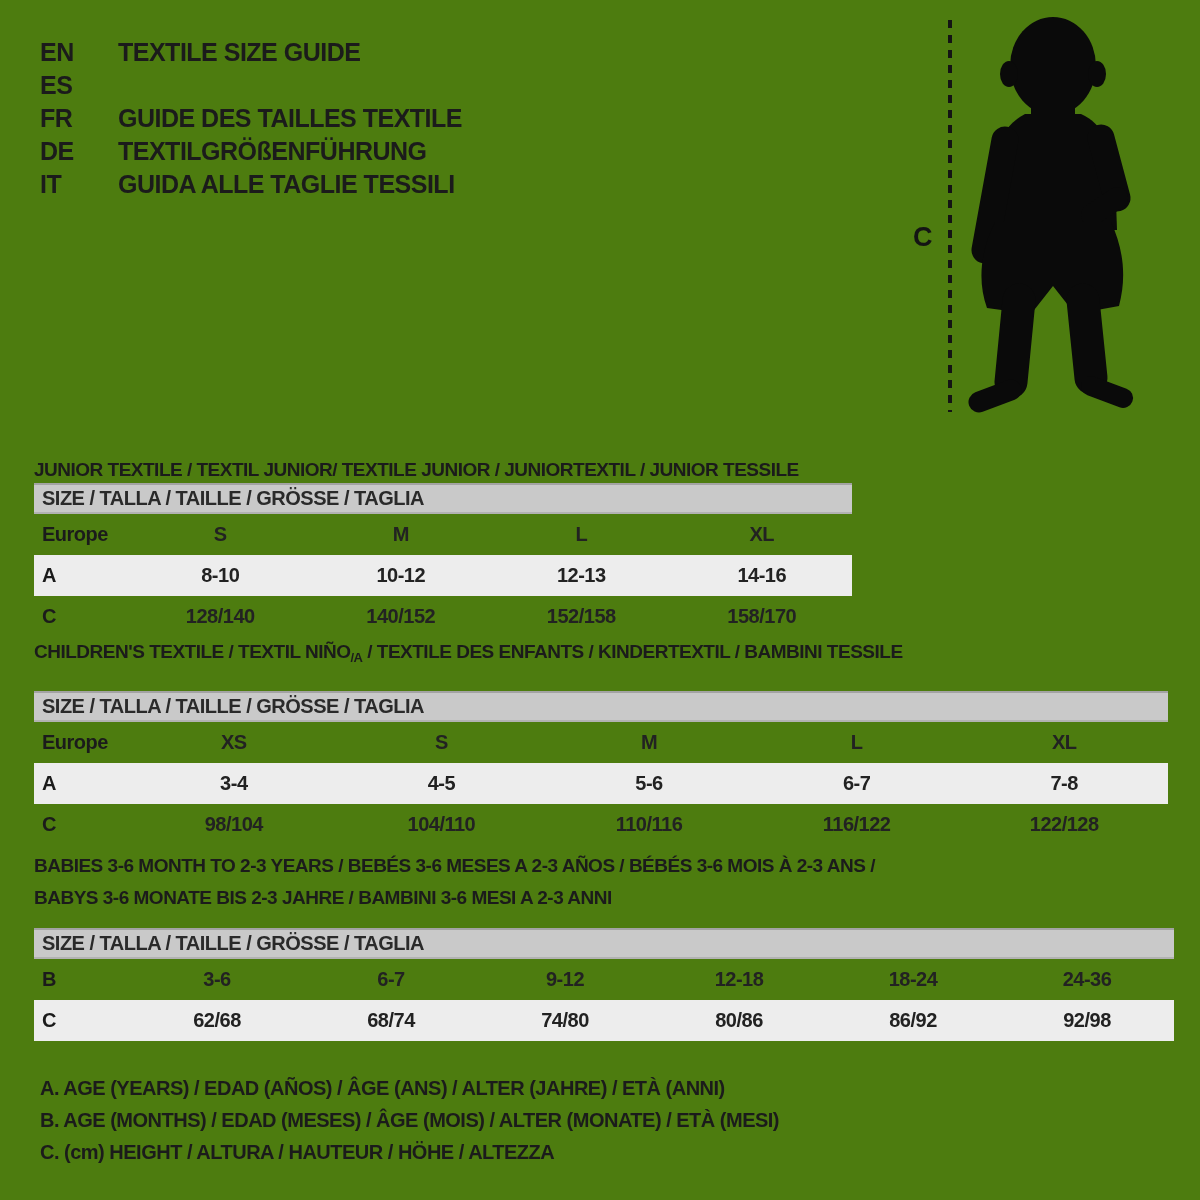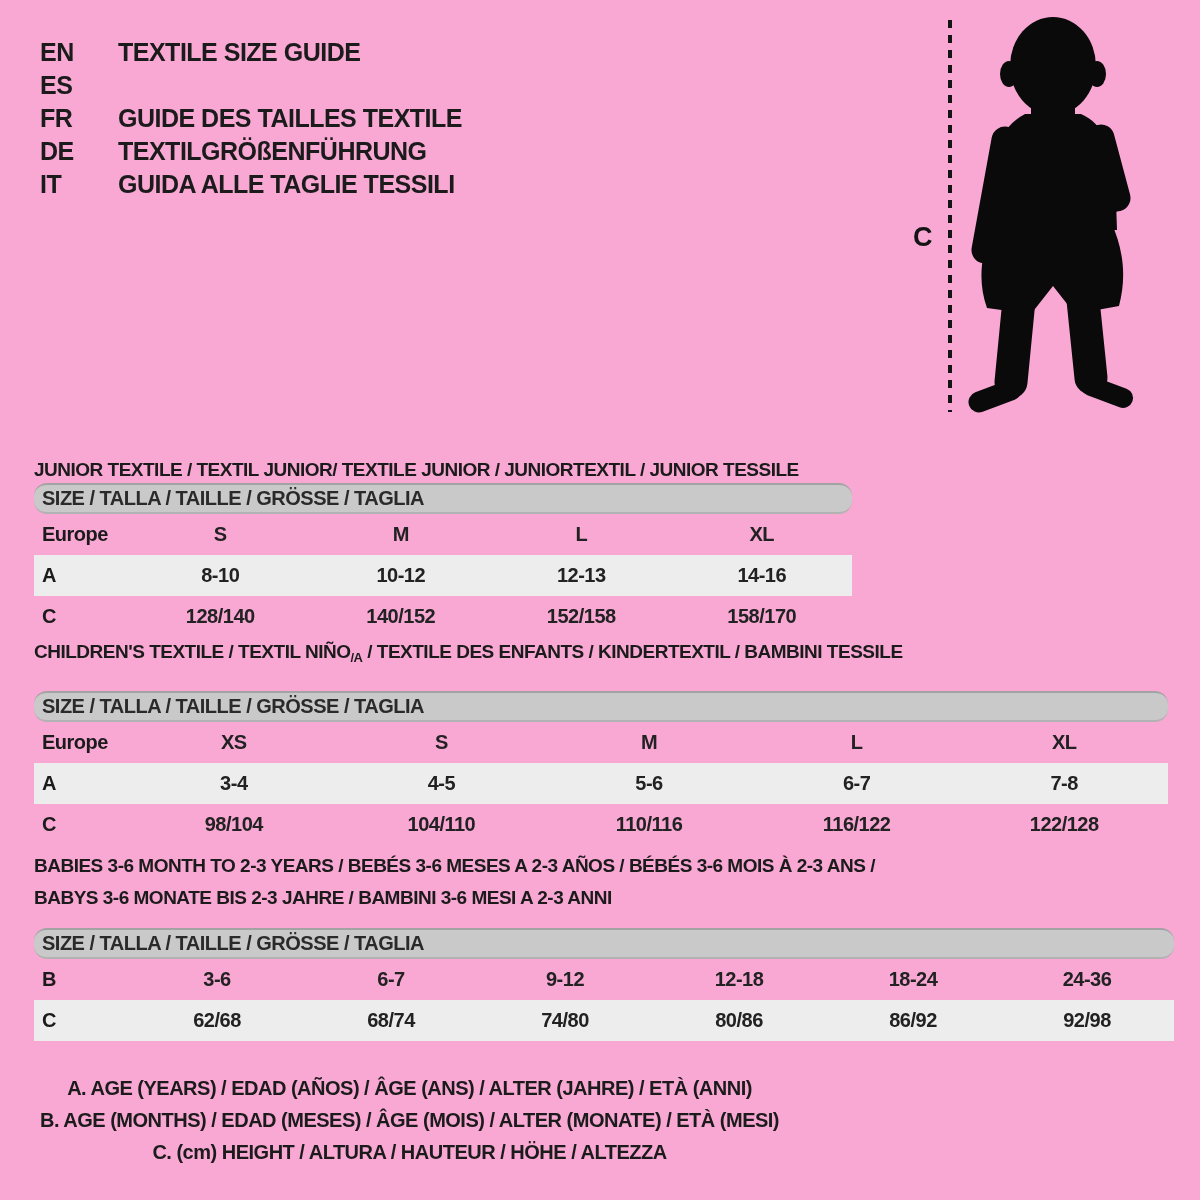--- a/index.html
+++ b/index.html
@@ -1,17 +1,17 @@
 <!DOCTYPE html>
 <html><head>
 <meta charset="utf-8">
 <style>
   html,body{margin:0;padding:0;background:#ffffff;}
   #canvas{
-    position:relative;width:1200px;height:1200px;background:#f9a8d4;overflow:hidden;
+    position:relative;width:1200px;height:1200px;background:#4d7c0f;overflow:hidden;
     font-family:"Liberation Sans","DejaVu Sans",sans-serif;
     color:#1b1b1b;-webkit-font-smoothing:antialiased;
   }
   .abs{position:absolute;}
 
   
   .lang-block{left:40px;top:36px;}
   .lang-row{display:flex;height:33px;align-items:center;}
   .lang-code{width:78px;font-size:25px;font-weight:700;letter-spacing:-0.5px;font-stretch:condensed;}
   .lang-label{font-size:25px;font-weight:700;letter-spacing:-0.5px;font-stretch:condensed;white-space:nowrap;text-align:right;}
@@ -22,37 +22,37 @@
     white-space:nowrap;line-height:22px;
   }
   .title-sub{font-size:13px;vertical-align:-4px;}
 
   
   .size-table{box-sizing:border-box;}
   .size-bar{
     box-sizing:border-box;height:31px;line-height:26px;
     background:#c9c9c9;border-top:2px solid #a3a3a3;border-bottom:2px solid #b2b2b2;
     padding-left:8px;font-size:20px;font-weight:700;letter-spacing:-0.5px;
-    font-stretch:condensed;color:#2a2a2a;white-space:nowrap;border-radius:13px;
+    font-stretch:condensed;color:#2a2a2a;white-space:nowrap;
   }
   .trow{display:grid;height:41px;align-items:center;font-size:20px;letter-spacing:-0.5px;font-stretch:condensed;}
   .junior .trow{grid-template-columns:96px repeat(4,1fr);}
   .children .trow{grid-template-columns:96px repeat(5,1fr);}
   .babies .trow{grid-template-columns:96px repeat(6,1fr);}
   .trow.alt{background:#ededed;}
   .rlabel{padding-left:8px;font-weight:700;text-align:left;}
   .cell{text-align:center;font-weight:700;color:#222;}
   .cols .cell{font-weight:700;}
 
   
   .babies-title .line{height:32px;line-height:32px;white-space:nowrap;}
 
   
   .legend-row{height:32px;line-height:32px;font-size:20px;font-weight:700;
-    letter-spacing:-0.5px;font-stretch:condensed;white-space:nowrap;text-align:center;}
+    letter-spacing:-0.5px;font-stretch:condensed;white-space:nowrap;}
 
   
   .figure-wrap{left:895px;top:8px;width:300px;height:412px;}
 </style>
 </head>
 <body>
 
 <div id="canvas">
 
   <div class="abs lang-block">

